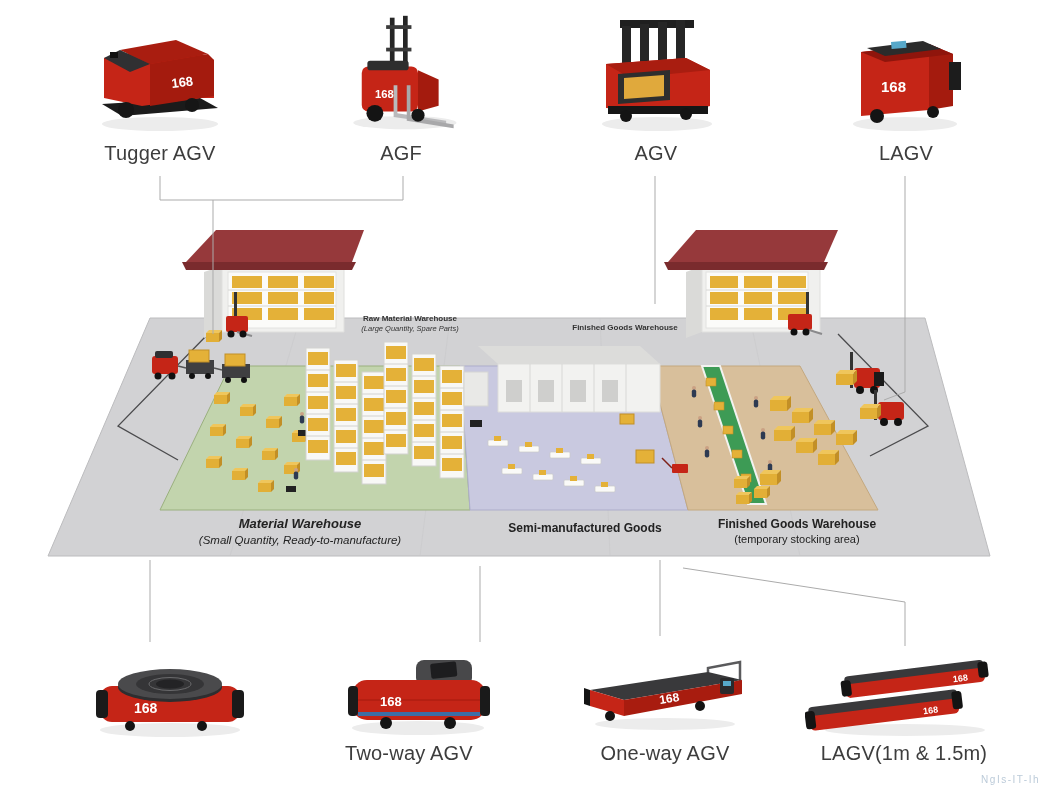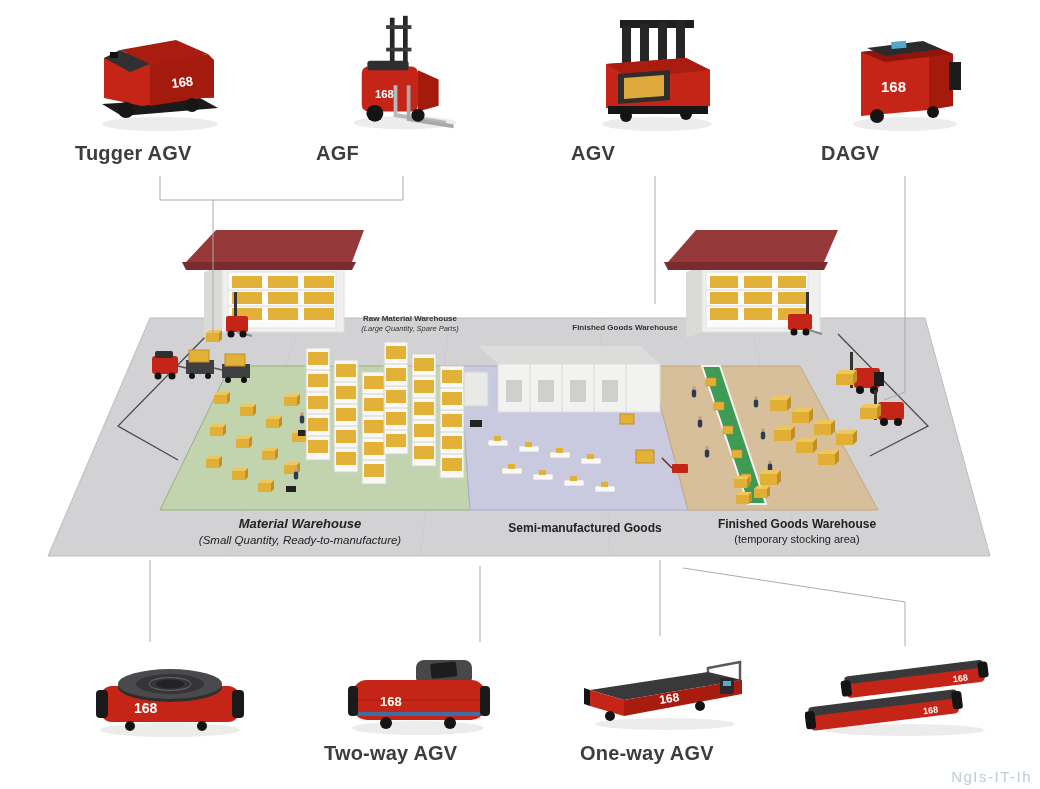--- a/index.html
+++ b/index.html
@@ -1,21 +1,21 @@
 <!DOCTYPE html>
 <html><head>
 <meta charset="utf-8">
 <style>
   *{margin:0;padding:0;box-sizing:border-box}
   html,body{background:#fff}
   body{width:1040px;height:789px;font-family:"Liberation Sans",sans-serif;position:relative;overflow:hidden}
   .page{position:relative;width:1040px;height:789px;background:#ffffff}
   .vcard{position:absolute}
-  .vlabel{position:absolute;font-weight:bold;font-size:20px;color:#3d3d3d;text-align:left;letter-spacing:.2px}
-  .watermark{position:absolute;right:8px;bottom:4px;font-size:15px;color:#bccbd9;letter-spacing:1.5px}
+  .vlabel{position:absolute;font-weight:normal;font-size:20px;color:#3d3d3d;text-align:center;letter-spacing:.2px}
+  .watermark{position:absolute;right:0;bottom:4px;font-size:10px;color:#bccbd9;letter-spacing:1.5px}
   #scene{position:absolute;left:0;top:0}
   svg text{font-family:"Liberation Sans",sans-serif}
 </style>
 </head>
 <body>
 
 <div class="page">
 
   <svg id="scene" width="1040" height="789" viewBox="0 0 1040 789">
     <defs>
@@ -384,18 +384,19 @@
         <rect x="0" y="60" width="10" height="18" rx="3" fill="#141414"></rect>
         <rect x="148" y="58" width="10" height="18" rx="3" fill="#141414"></rect>
         <text x="118" y="77" font-size="9" font-weight="bold" fill="#fff">168</text>
       </g>
     </svg>
   </div>
 
   <div class="vlabel" style="left:75px;top:142px;width:170px">Tugger AGV</div>
   <div class="vlabel" style="left:571px;top:142px;width:170px">AGV</div>
   <div class="vlabel" style="left:316px;top:142px;width:170px">AGF</div>
-  <div class="vlabel" style="left:821px;top:142px;width:170px">DAGV</div>
+  <div class="vlabel" style="left:821px;top:142px;width:170px">LAGV</div>
   <div class="vlabel" style="left:580px;top:742px;width:170px">One-way AGV</div>
   <div class="vlabel" style="left:324px;top:742px;width:170px">Two-way AGV</div>
+  <div class="vlabel" style="left:799px;top:742px;width:210px">LAGV(1m &amp; 1.5m)</div>
 
   <div class="watermark">NgIs-IT-Ih</div>
 </div>
 
 </body></html>

